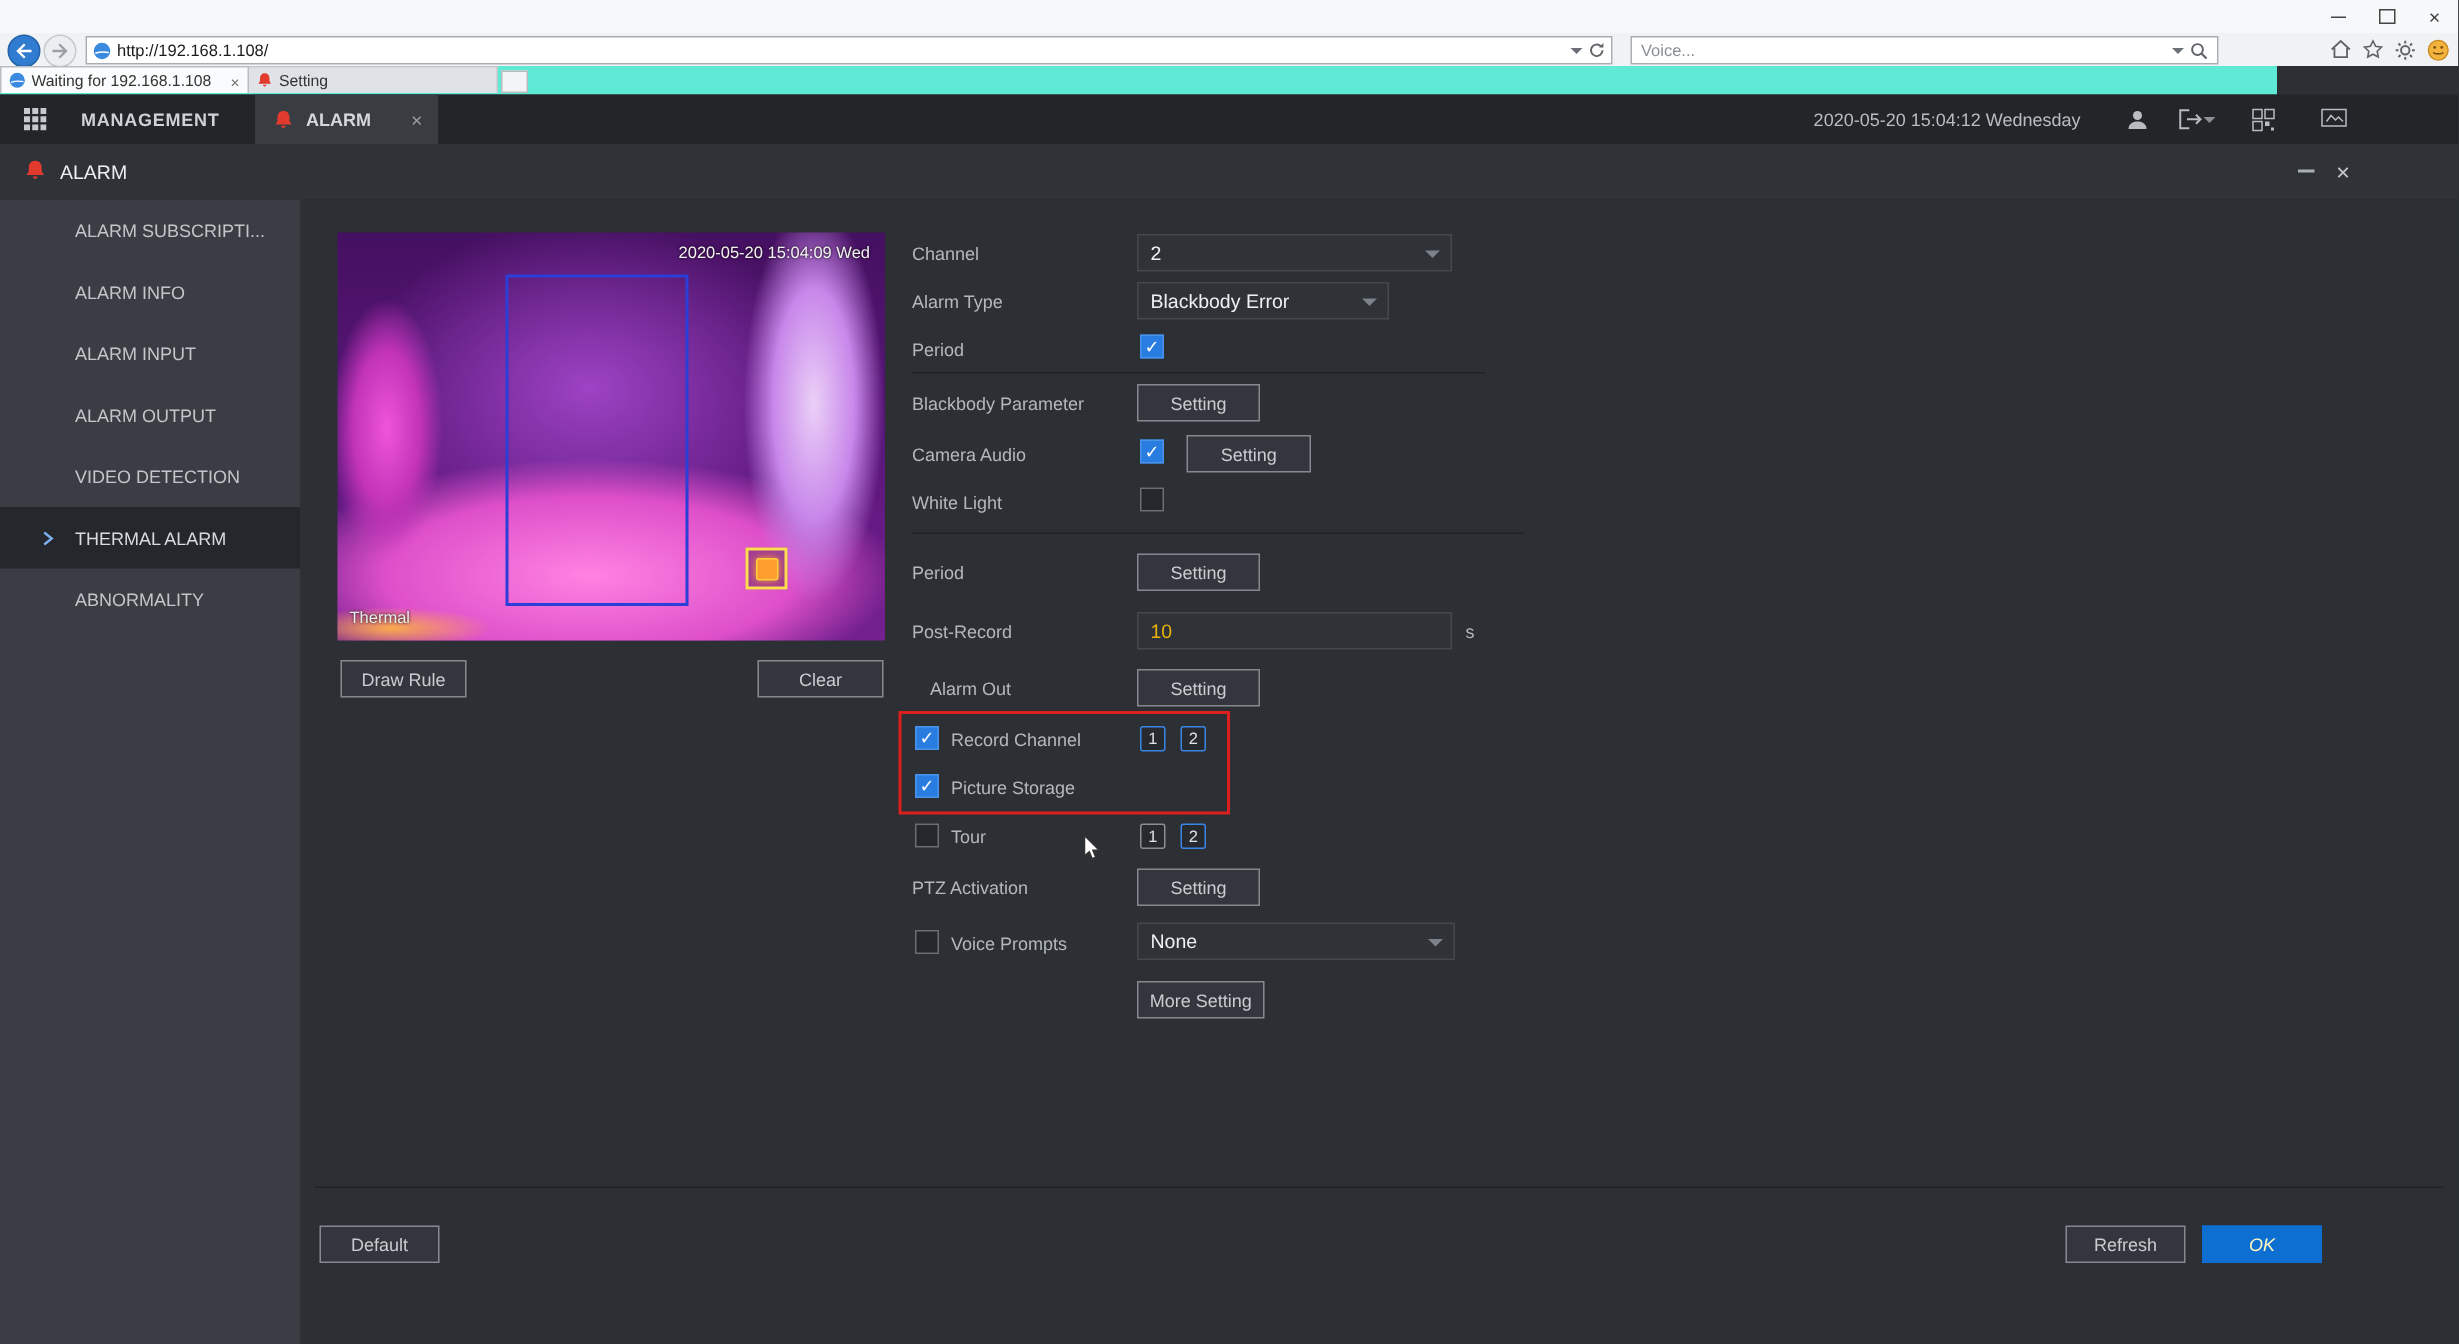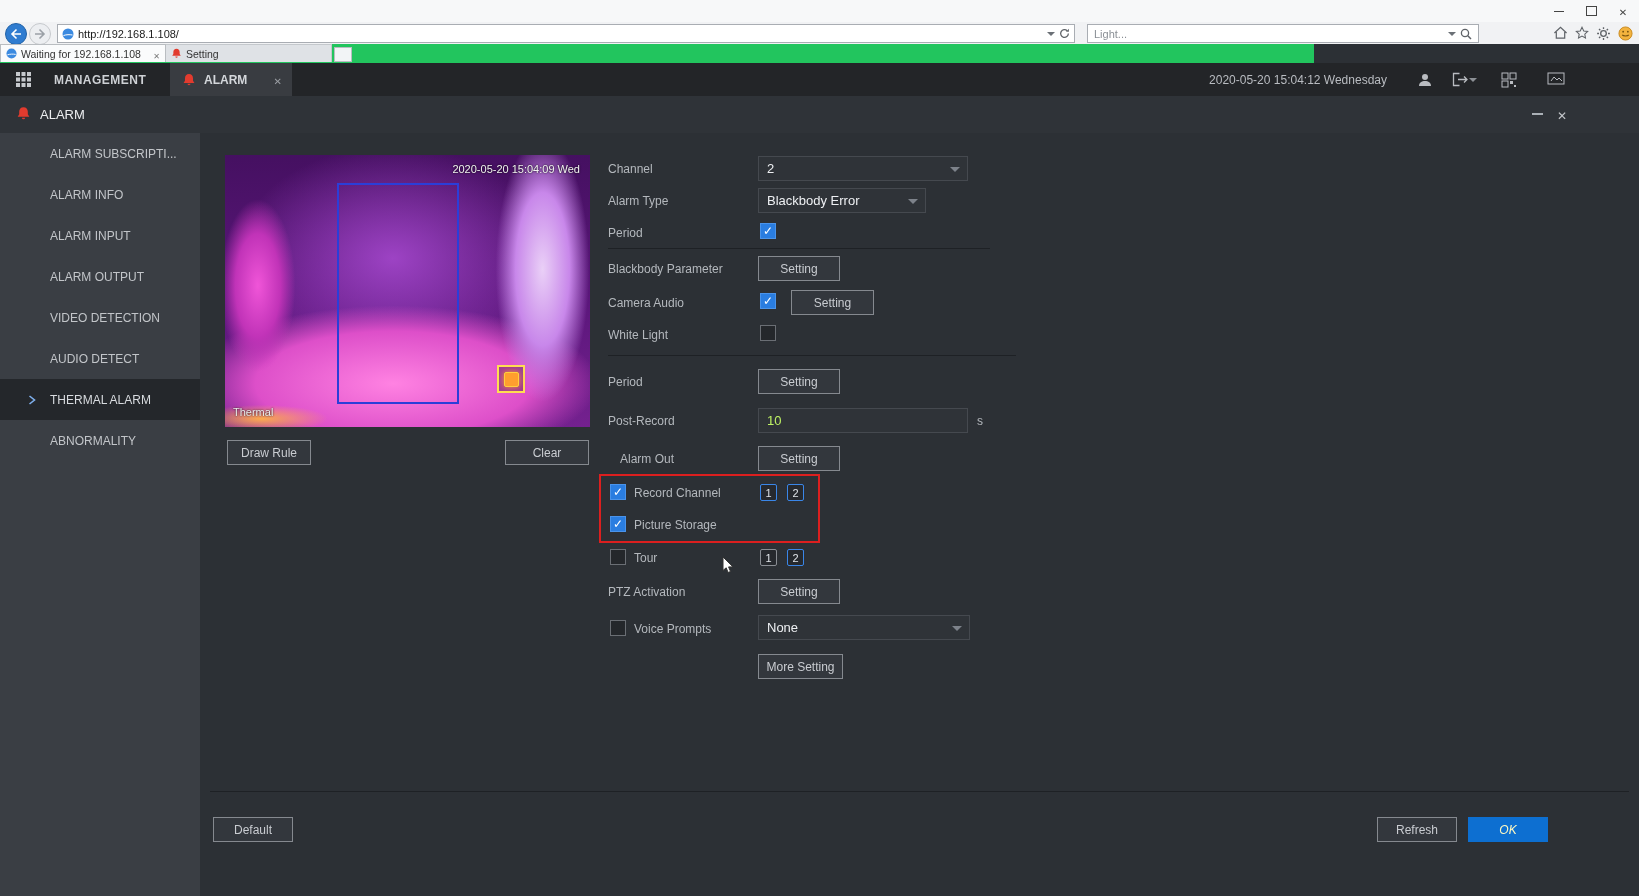--- a/index.html
+++ b/index.html
@@ -16,21 +16,21 @@
   .nav-circle{position:absolute;top:1px;width:20px;height:20px;border-radius:50%;display:flex;align-items:center;justify-content:center;}
   .nav-back{left:5px;background:#2f7cd0;border:1px solid #2263a8;}
   .nav-fwd{left:29px;background:#eceef1;border:1px solid #c6c9cd;}
   .addressbar{position:absolute;left:57px;top:2px;width:1016px;height:17px;background:#fff;border:1px solid #a9adb3;display:flex;align-items:center;}
   .addressbar .url{font-size:11px;color:#1a1a1a;margin-left:4px;flex:1;white-space:nowrap;overflow:hidden;}
   .searchbox{position:absolute;left:1087px;top:2px;width:390px;height:17px;background:#fff;border:1px solid #a9adb3;display:flex;align-items:center;}
   .searchbox .stext{font-size:11px;color:#8a8f95;margin-left:6px;flex:1;}
   .caret-down{width:0;height:0;border-left:4px solid transparent;border-right:4px solid transparent;border-top:4px solid #6b7076;margin:0 4px;}
   .bicons{position:absolute;right:6px;top:22px;height:22px;display:flex;align-items:center;gap:7px;}
 
-  .tabrow{position:absolute;left:0;top:44px;width:1314px;height:19px;background:#22c55e;}
+  .tabrow{position:absolute;left:0;top:44px;width:1518px;height:19px;background:#5eead4;}
   .btab{position:absolute;top:0;height:18px;display:flex;align-items:center;padding:0 5px;box-sizing:border-box;}
   .btab .tlabel{font-size:10.5px;color:#333;white-space:nowrap;overflow:hidden;flex:1;}
   .btab-active{left:0;width:166px;background:#fafbfc;border:1px solid #b9bdc1;border-bottom:none;}
   .btab-idle{left:166px;width:166px;background:#dfe2e6;border-right:1px solid #c4c8cc;border-top:1px solid #c4c8cc;}
   .tab-x::before{content:"\2715";font-size:8px;color:#777;margin-left:4px;}
   .newtab{position:absolute;left:334px;top:3px;width:16px;height:13px;background:#f2f4f6;border:1px solid #b9bdc1;}
 
   
   .app-header{position:absolute;left:0;top:63px;width:1639px;height:33px;background:#232528;}
   .mgmt-label{position:absolute;left:54px;top:10px;font-size:12px;color:#ced1d5;letter-spacing:.5px;font-weight:bold;}
@@ -54,21 +54,21 @@
   .side-item{position:relative;height:41px;display:flex;align-items:center;padding-left:50px;box-sizing:border-box;font-size:12px;color:#c2c5c9;cursor:default;}
   .side-item.active{background:#24272b;color:#d8dbdf;}
   .side-arrow{position:absolute;left:28px;top:15px;}
 
   
   .content{position:absolute;left:200px;top:133px;width:1439px;height:763px;background:#2c3035;}
   .lbl{position:absolute;font-size:12px;color:#b4b8bd;white-space:nowrap;}
   .btn{position:absolute;background:#33373d;border:1px solid #85898f;color:#c9ccd1;font-size:12px;display:flex;align-items:center;justify-content:center;box-sizing:border-box;cursor:default;}
   .select{position:absolute;background:#2f3338;border:1px solid #45494f;color:#eef0f3;font-size:13px;display:flex;align-items:center;padding-left:8px;box-sizing:border-box;}
   .select .sarrow{position:absolute;right:7px;top:50%;margin-top:-2px;width:0;height:0;border-left:5px solid transparent;border-right:5px solid transparent;border-top:5px solid #7d828a;}
-  .tinput{position:absolute;background:#2f3338;border:1px solid #45494f;color:#bef264;font-size:13px;display:flex;align-items:center;padding-left:8px;box-sizing:border-box;}
+  .tinput{position:absolute;background:#2f3338;border:1px solid #45494f;color:#eab308;font-size:13px;display:flex;align-items:center;padding-left:8px;box-sizing:border-box;}
   .cb{position:absolute;width:16px;height:16px;box-sizing:border-box;border:1px solid #6a6e74;background:#24272b;}
   .cb.checked{background:#2a7de0;border-color:#4a93ea;}
   .cb.checked::after{content:"\2713";color:#fff;font-size:12px;position:absolute;left:2px;top:0px;}
   .numbox{position:absolute;width:17px;height:17px;box-sizing:border-box;border:1px solid #3a86e8;border-radius:2px;background:#26292e;color:#dfe3e8;font-size:11px;display:flex;align-items:center;justify-content:center;}
   .numbox.off{border-color:#8a8e94;}
   .divline{position:absolute;height:0;border-top:1px solid #1e2125;}
   .redbox{position:absolute;border:2px solid #dc1f1f;pointer-events:none;}
   .ok-btn{background:#0d6fd1;border:1px solid #0d6fd1;color:#fef9c3;font-style:italic;}
 
   
@@ -123,21 +123,21 @@
           <path d="M1.5 7.5c3-1 6-1 9-.5" stroke="#fff" fill="none"></path>
         </svg>
       <span class="url">http://192.168.1.108/</span>
       <span class="caret-down"></span>
       <svg width="11" height="11" viewBox="0 0 12 12" style="margin-right:4px">
           <path d="M10.2 6a4.2 4.2 0 1 1-1.3-3" fill="none" stroke="#5f6368" stroke-width="1.4"></path>
           <path d="M10.8 0.8v3.2H7.6z" fill="#5f6368"></path>
         </svg>
     </div>
     <div class="searchbox">
-      <span class="stext">Light...</span>
+      <span class="stext">Voice...</span>
       <span class="caret-down"></span>
       <svg width="12" height="12" viewBox="0 0 12 12" style="margin-right:6px">
           <circle cx="5" cy="5" r="3.6" fill="none" stroke="#5f6368" stroke-width="1.3"></circle>
           <path d="M7.8 7.8L11 11" stroke="#5f6368" stroke-width="1.5"></path>
         </svg>
     </div>
   </div>
   <div class="bicons">
     <svg width="15" height="14" viewBox="0 0 16 15">
         <path d="M1.5 7.5L8 1.5l6.5 6M3.5 6.5V13h9V6.5" fill="none" stroke="#5f6368" stroke-width="1.3"></path>
@@ -256,23 +256,20 @@
       </div>
     <div class="side-item">
         <span>ALARM INPUT</span>
       </div>
     <div class="side-item">
         <span>ALARM OUTPUT</span>
       </div>
     <div class="side-item">
         <span>VIDEO DETECTION</span>
       </div>
-    <div class="side-item">
-        <span>AUDIO DETECT</span>
-      </div>
     <div class="side-item active">
       <span class="side-arrow"><svg width="8" height="10" viewBox="0 0 8 10">
             <path d="M1.5 1l5 4-5 4" fill="none" stroke="#7fb0ee" stroke-width="1.6"></path>
           </svg></span>
       <span>THERMAL ALARM</span>
     </div>
     <div class="side-item">
         <span>ABNORMALITY</span>
       </div>
   </div>

